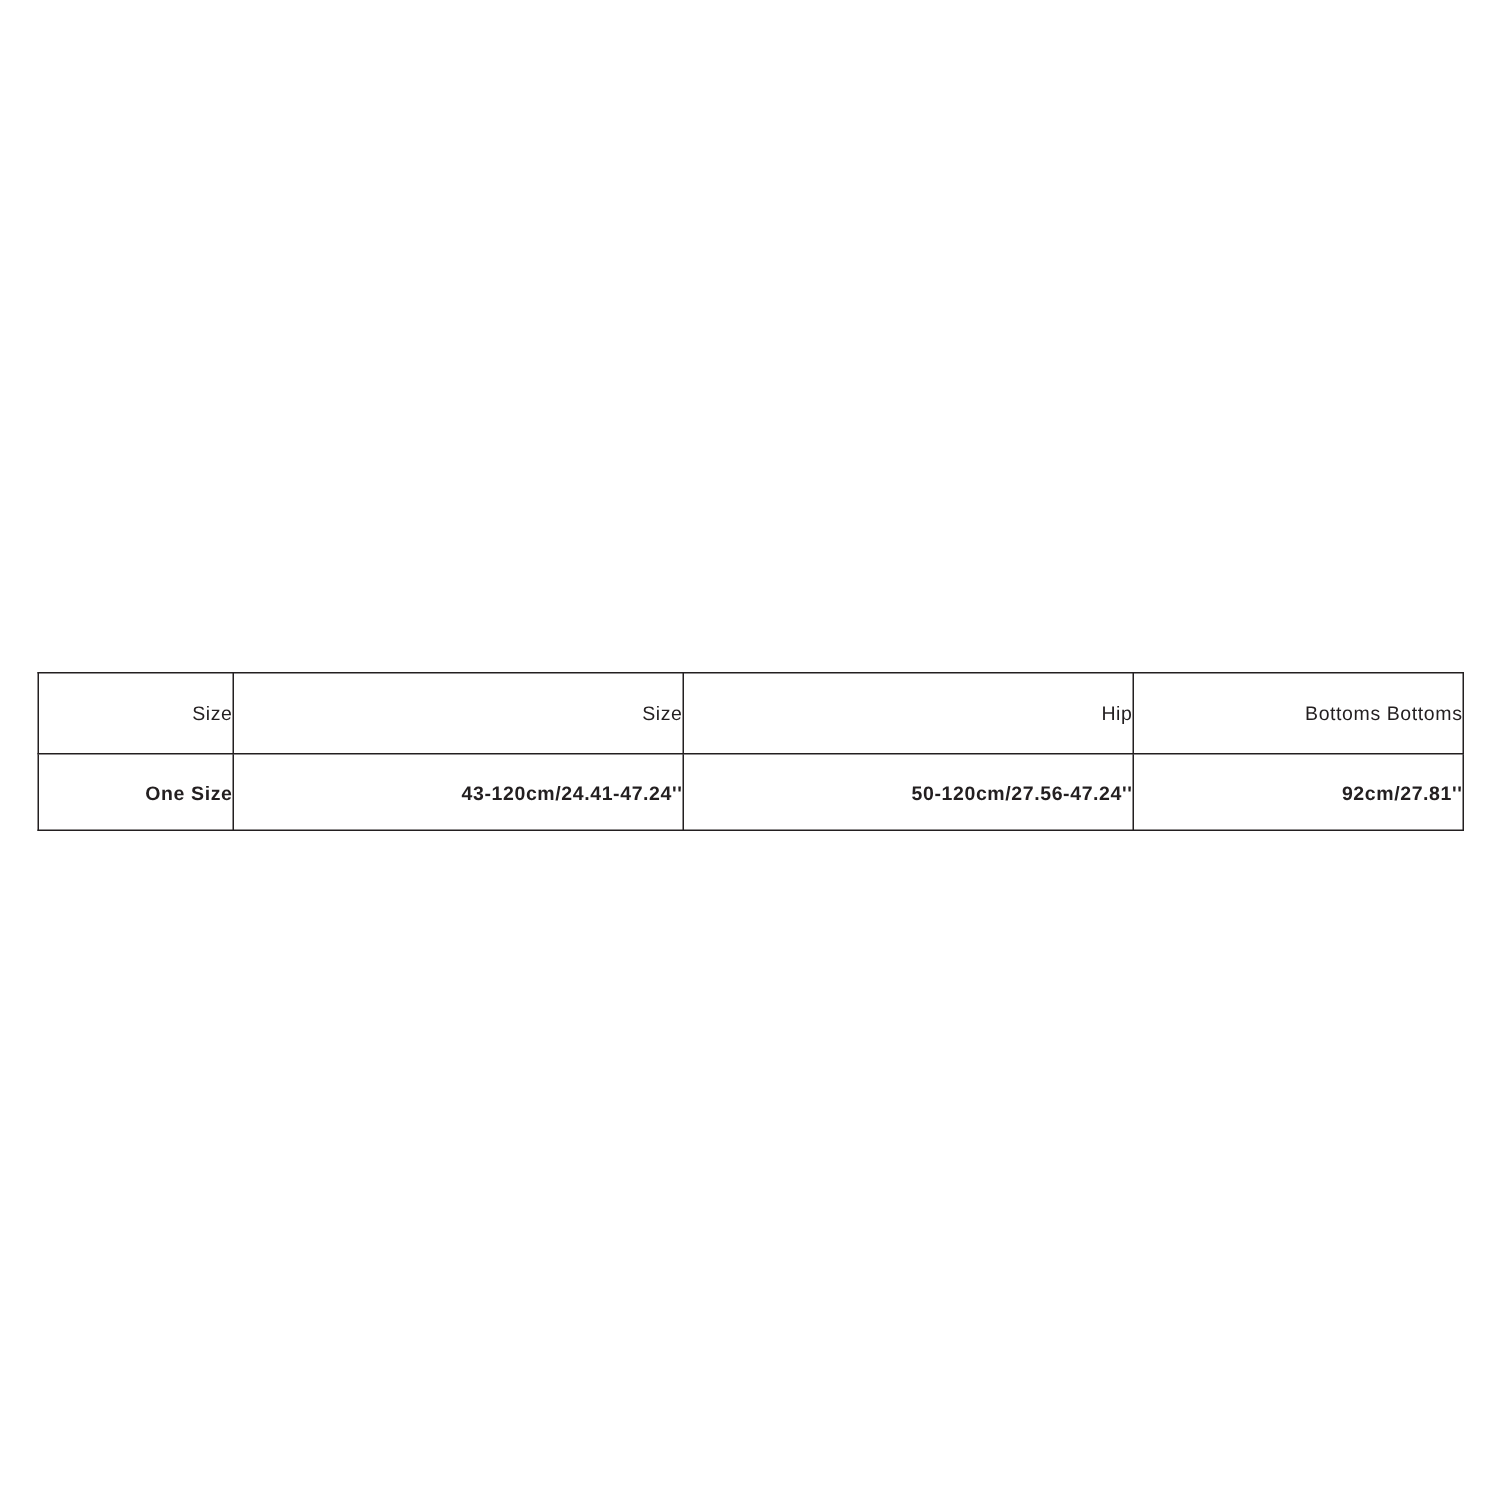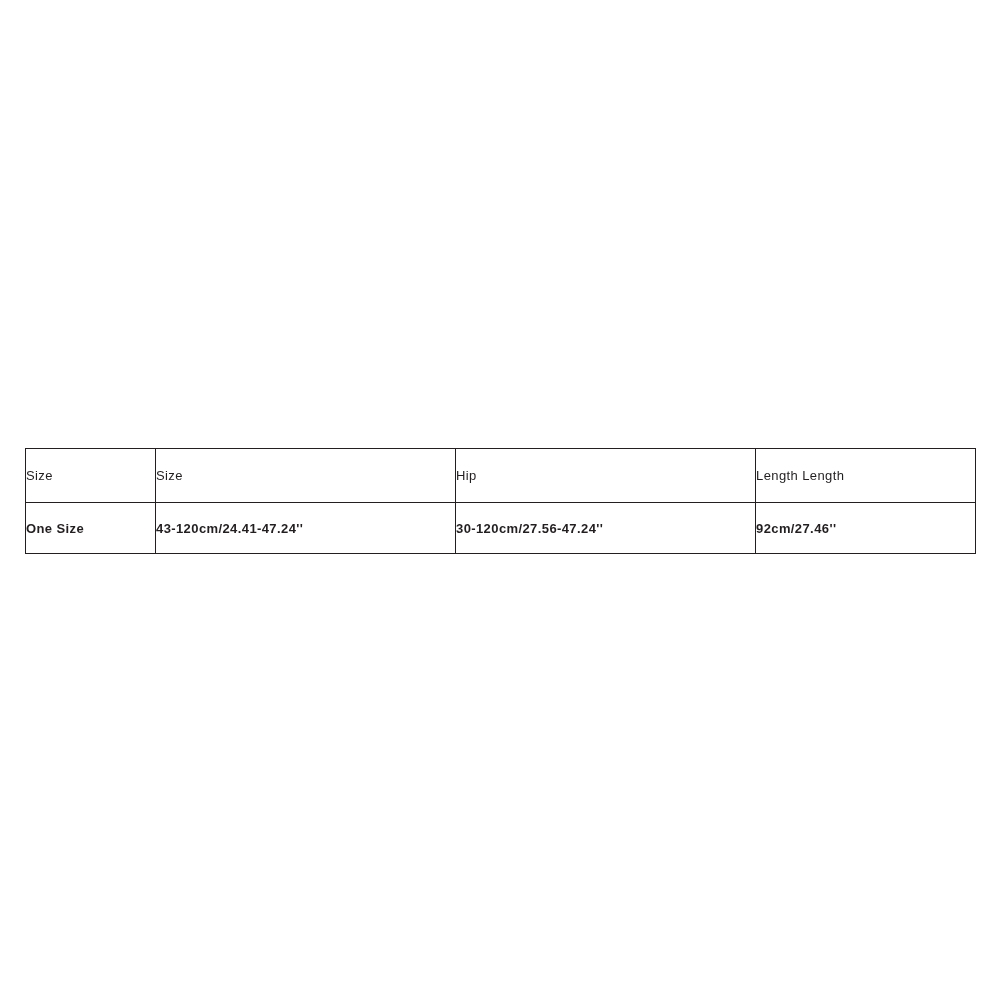--- a/index.html
+++ b/index.html
@@ -24,21 +24,21 @@
 
   table.size-chart {
     border-collapse: collapse;
     table-layout: fixed;
     width: 950px;
     background: #ffffff;
   }
 
   table.size-chart td {
     border: 1px solid #231f20;
-    text-align: left;
+    text-align: right;
     vertical-align: middle;
     color: #231f20;
     font-size: 13px;
     letter-spacing: 0.4px;
     padding: 0;
   }
 
   table.size-chart tr.header-row td {
     height: 53px;
     font-weight: normal;
@@ -65,23 +65,23 @@
       <col class="c0">
       <col class="c1">
       <col class="c2">
       <col class="c3">
     </colgroup>
     <tbody>
       <tr class="header-row">
         <td>Size</td>
         <td>Size</td>
         <td>Hip</td>
-        <td>Length Length</td>
+        <td>Bottoms Bottoms</td>
       </tr>
       <tr class="data-row">
         <td>One Size</td>
         <td>43-120cm/24.41-47.24''</td>
-        <td>30-120cm/27.56-47.24''</td>
-        <td>92cm/27.46''</td>
+        <td>50-120cm/27.56-47.24''</td>
+        <td>92cm/27.81''</td>
       </tr>
     </tbody>
   </table>
 </div>
 
 </body></html>

